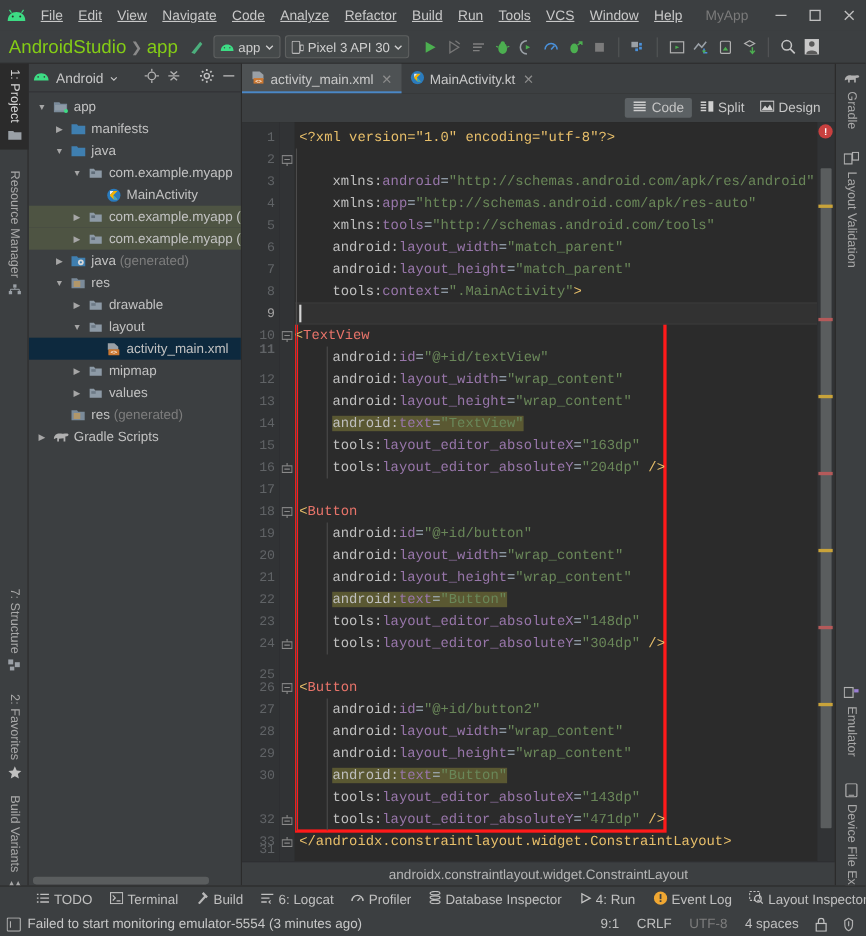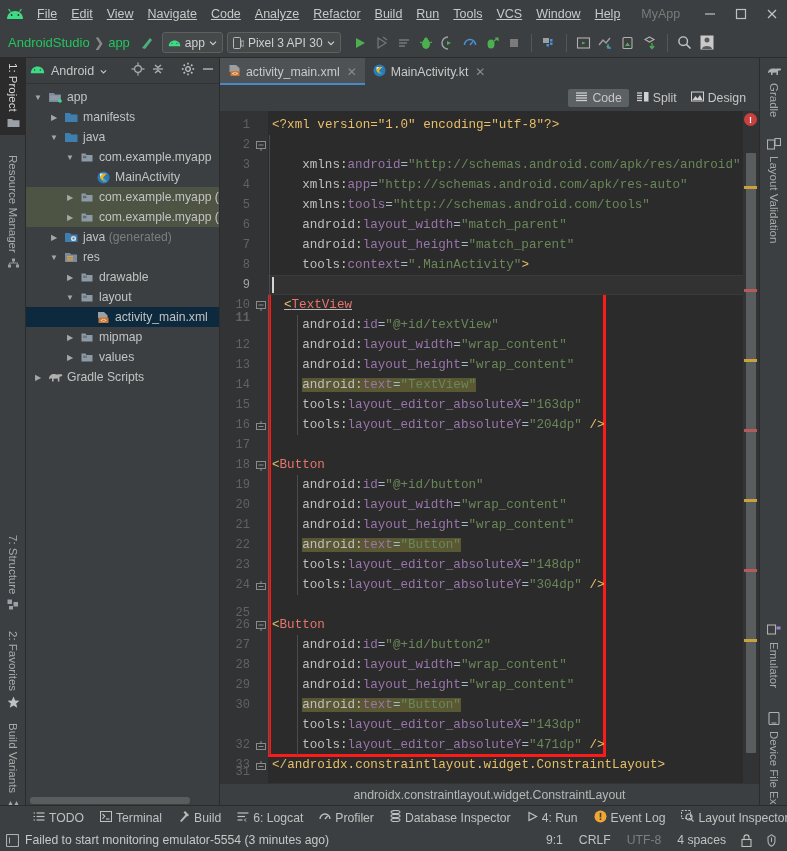--- a/index.html
+++ b/index.html
@@ -24,21 +24,21 @@
   #menubar .appname{ color:#7a7a7a; font-size:12.5px; padding:0 14px; }
   .wbtn{ width:44px; height:28px; display:flex; align-items:center; justify-content:center;
     color:#c0c0c0; font-size:13px; }
   .wbtn svg{ display:block; }
 
   
   #toolbar{
     height:30px; background:#3c3f41; display:flex; align-items:center;
     padding-left:8px; border-bottom:1px solid #2b2b2b;
   }
-  .crumb{ color:#22c55e; font-size:13px; }
+  .crumb{ color:#84cc16; font-size:17px; }
   .crumb-sep{ color:#8a8a8a; margin:0 4px; font-size:12.5px;}
   .tb-sep{ width:1px; height:18px; background:#545658; margin:0 6px; }
   .combo{
     height:21px; border:1px solid #5e6060; border-radius:3px; background:#45494a;
     display:flex; align-items:center; padding:0 5px; gap:4px; color:#cfcfcf; font-size:12px;
     margin-left:4px;
   }
   .ticon{ width:22px; height:22px; display:flex; align-items:center; justify-content:center; }
 
   
@@ -572,20 +572,34 @@
         </div>
         <div class="row" style="padding-left: 38px;">
           <span class="arrow">▶</span>
           <span class="fi">
             <svg width="15" height="13" viewBox="0 0 15 13">
               <path d="M1.5 2.5 H5.5 L6.5 3.9 H12.5 V10.6 H1.5 Z" fill="#8d9aa6"></path>
               <rect x="3" y="4.6" width="4" height="2.4" fill="#6d7a86"></rect>
             </svg>
           </span>
           <span class="lbl">values</span>
+        </div>
+        <div class="row" style="padding-left: 22px;">
+          <span class="arrow"></span>
+          <span class="fi">
+            <svg width="15" height="13" viewBox="0 0 15 13">
+              <path d="M1 2 H6 L7 3.4 H13 V11 H1 Z" fill="#7a8a99"></path>
+              <g stroke="#e8a33d" stroke-width="1">
+                <line x1="3" y1="5.4" x2="9" y2="5.4"></line>
+                <line x1="3" y1="7.2" x2="9" y2="7.2"></line>
+                <line x1="3" y1="9" x2="9" y2="9"></line>
+              </g>
+            </svg>
+          </span>
+          <span class="lbl">res <span class="gen">(generated)</span></span>
         </div>
         <div class="row" style="padding-left: 6px;">
           <span class="arrow">▶</span>
           <span class="fi">
             <svg width="15" height="13" viewBox="0 0 15 13">
               <path d="M1 8 C1 4 4.5 2.4 7.6 3.2 C10.2 3.8 12.8 2.6 14 3.6 C14.8 4.2 14 5.5 12.8 5.6 L11.4 5.8 L11.4 10.4 L9.8 10.4 L9.8 7.4 L5.6 7.8 L5.6 10.4 L4 10.4 L4 7.2 C2.6 6.8 1 8.6 1 8 Z" fill="#b0b0b0"></path>
             </svg>
           </span>
           <span class="lbl">Gradle Scripts</span>
         </div>
@@ -743,21 +757,21 @@
       <div class="cline" style="top: 4px; left: 4px;"><span><span class="s-proc">&lt;?xml version="1.0" encoding="utf-8"?&gt;</span></span></div>
           <div class="cline" style="top: 44px; left: 34.2px;"><span><span class="s-ns">xmlns:</span><span class="s-attr">android</span><span class="s-punc">=</span><span class="s-val">"http://schemas.android.com/apk/res/android"</span></span></div>
           <div class="cline" style="top: 64px; left: 34.2px;"><span><span class="s-ns">xmlns:</span><span class="s-attr">app</span><span class="s-punc">=</span><span class="s-val">"http://schemas.android.com/apk/res-auto"</span></span></div>
           <div class="cline" style="top: 84px; left: 34.2px;"><span><span class="s-ns">xmlns:</span><span class="s-attr">tools</span><span class="s-punc">=</span><span class="s-val">"http://schemas.android.com/tools"</span></span></div>
           <div class="cline" style="top: 104px; left: 34.2px;"><span><span class="s-ns">android:</span><span class="s-attr">layout_width</span><span class="s-punc">=</span><span class="s-val">"match_parent"</span></span></div>
           <div class="cline" style="top: 124px; left: 34.2px;"><span><span class="s-ns">android:</span><span class="s-attr">layout_height</span><span class="s-punc">=</span><span class="s-val">"match_parent"</span></span></div>
           <div class="cline" style="top: 144px; left: 34.2px;"><span><span class="s-ns">tools:</span><span class="s-attr">context</span><span class="s-punc">=</span><span class="s-val">".MainActivity"</span><span class="s-tag">&gt;</span></span></div>
           <div class="curline-bg" style="top: 164px;"></div>
           <div class="cline" style="top: 164px; left: 4px;"><span></span></div>
           <div class="caret" style="left: 4px; top: 166px;"></div>
-          <div class="cline" style="top: 184px; left: 16px; text-decoration: underline;"><span><span class="s-tag">&lt;</span><span class="s-name">TextView</span></span></div>
+          <div class="cline" style="top: 184px; left: 0;"><span><span class="s-tag">&lt;</span><span class="s-name">TextView</span></span></div>
           <div class="cline" style="top: 204px; left: 34.2px;"><span><span class="s-ns">android:</span><span class="s-attr">id</span><span class="s-punc">=</span><span class="s-val">"@+id/textView"</span></span></div>
           <div class="cline" style="top: 224px; left: 34.2px;"><span><span class="s-ns">android:</span><span class="s-attr">layout_width</span><span class="s-punc">=</span><span class="s-val">"wrap_content"</span></span></div>
           <div class="cline" style="top: 244px; left: 34.2px;"><span><span class="s-ns">android:</span><span class="s-attr">layout_height</span><span class="s-punc">=</span><span class="s-val">"wrap_content"</span></span></div>
           <div class="cline" style="top: 264px; left: 34.2px;"><span class="hlbg"><span class="s-ns">android:</span><span class="s-attr">text</span><span class="s-punc">=</span><span class="s-val">"TextView"</span></span></div>
           <div class="cline" style="top: 284px; left: 34.2px;"><span><span class="s-ns">tools:</span><span class="s-attr">layout_editor_absoluteX</span><span class="s-punc">=</span><span class="s-val">"163dp"</span></span></div>
           <div class="cline" style="top: 304px; left: 34.2px;"><span><span class="s-ns">tools:</span><span class="s-attr">layout_editor_absoluteY</span><span class="s-punc">=</span><span class="s-val">"204dp" </span><span class="s-tag">/&gt;</span></span></div>
           <div class="cline" style="top: 324px; left: 4px;"><span></span></div>
           <div class="cline" style="top: 344px; left: 4px;"><span><span class="s-tag">&lt;</span><span class="s-name">Button</span></span></div>
           <div class="cline" style="top: 364px; left: 34.2px;"><span><span class="s-ns">android:</span><span class="s-attr">id</span><span class="s-punc">=</span><span class="s-val">"@+id/button"</span></span></div>
           <div class="cline" style="top: 384px; left: 34.2px;"><span><span class="s-ns">android:</span><span class="s-attr">layout_width</span><span class="s-punc">=</span><span class="s-val">"wrap_content"</span></span></div>

